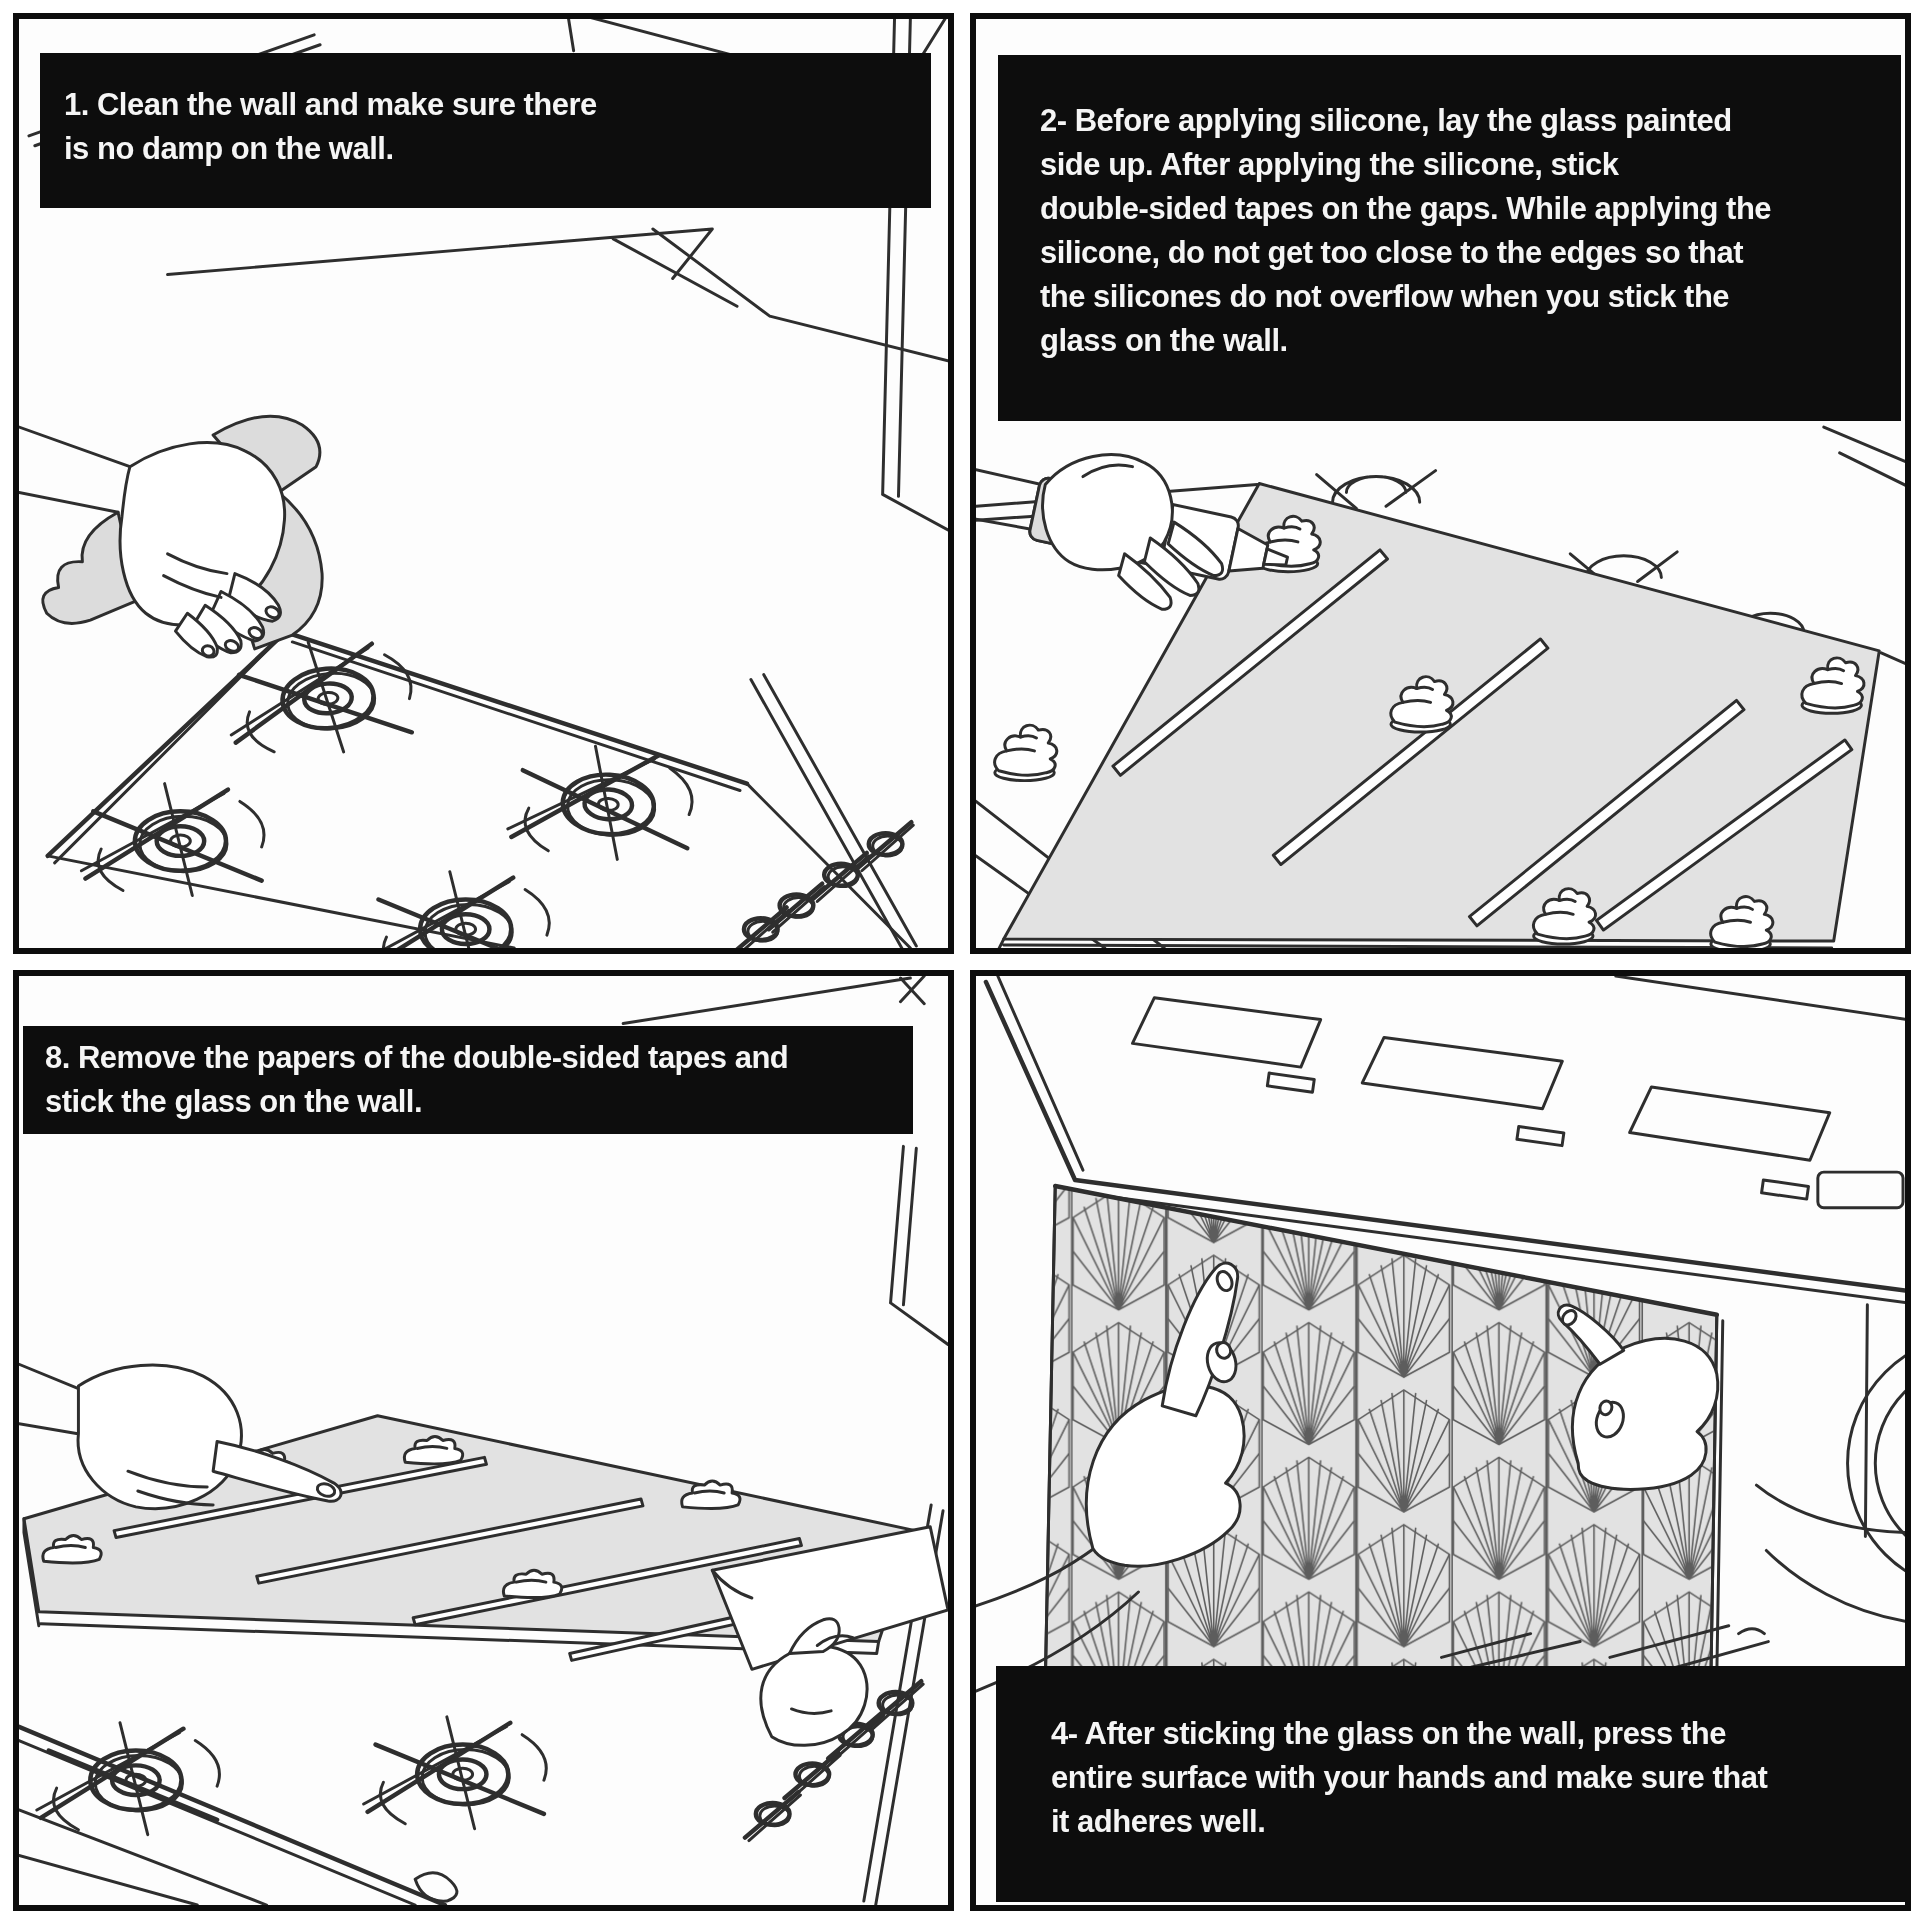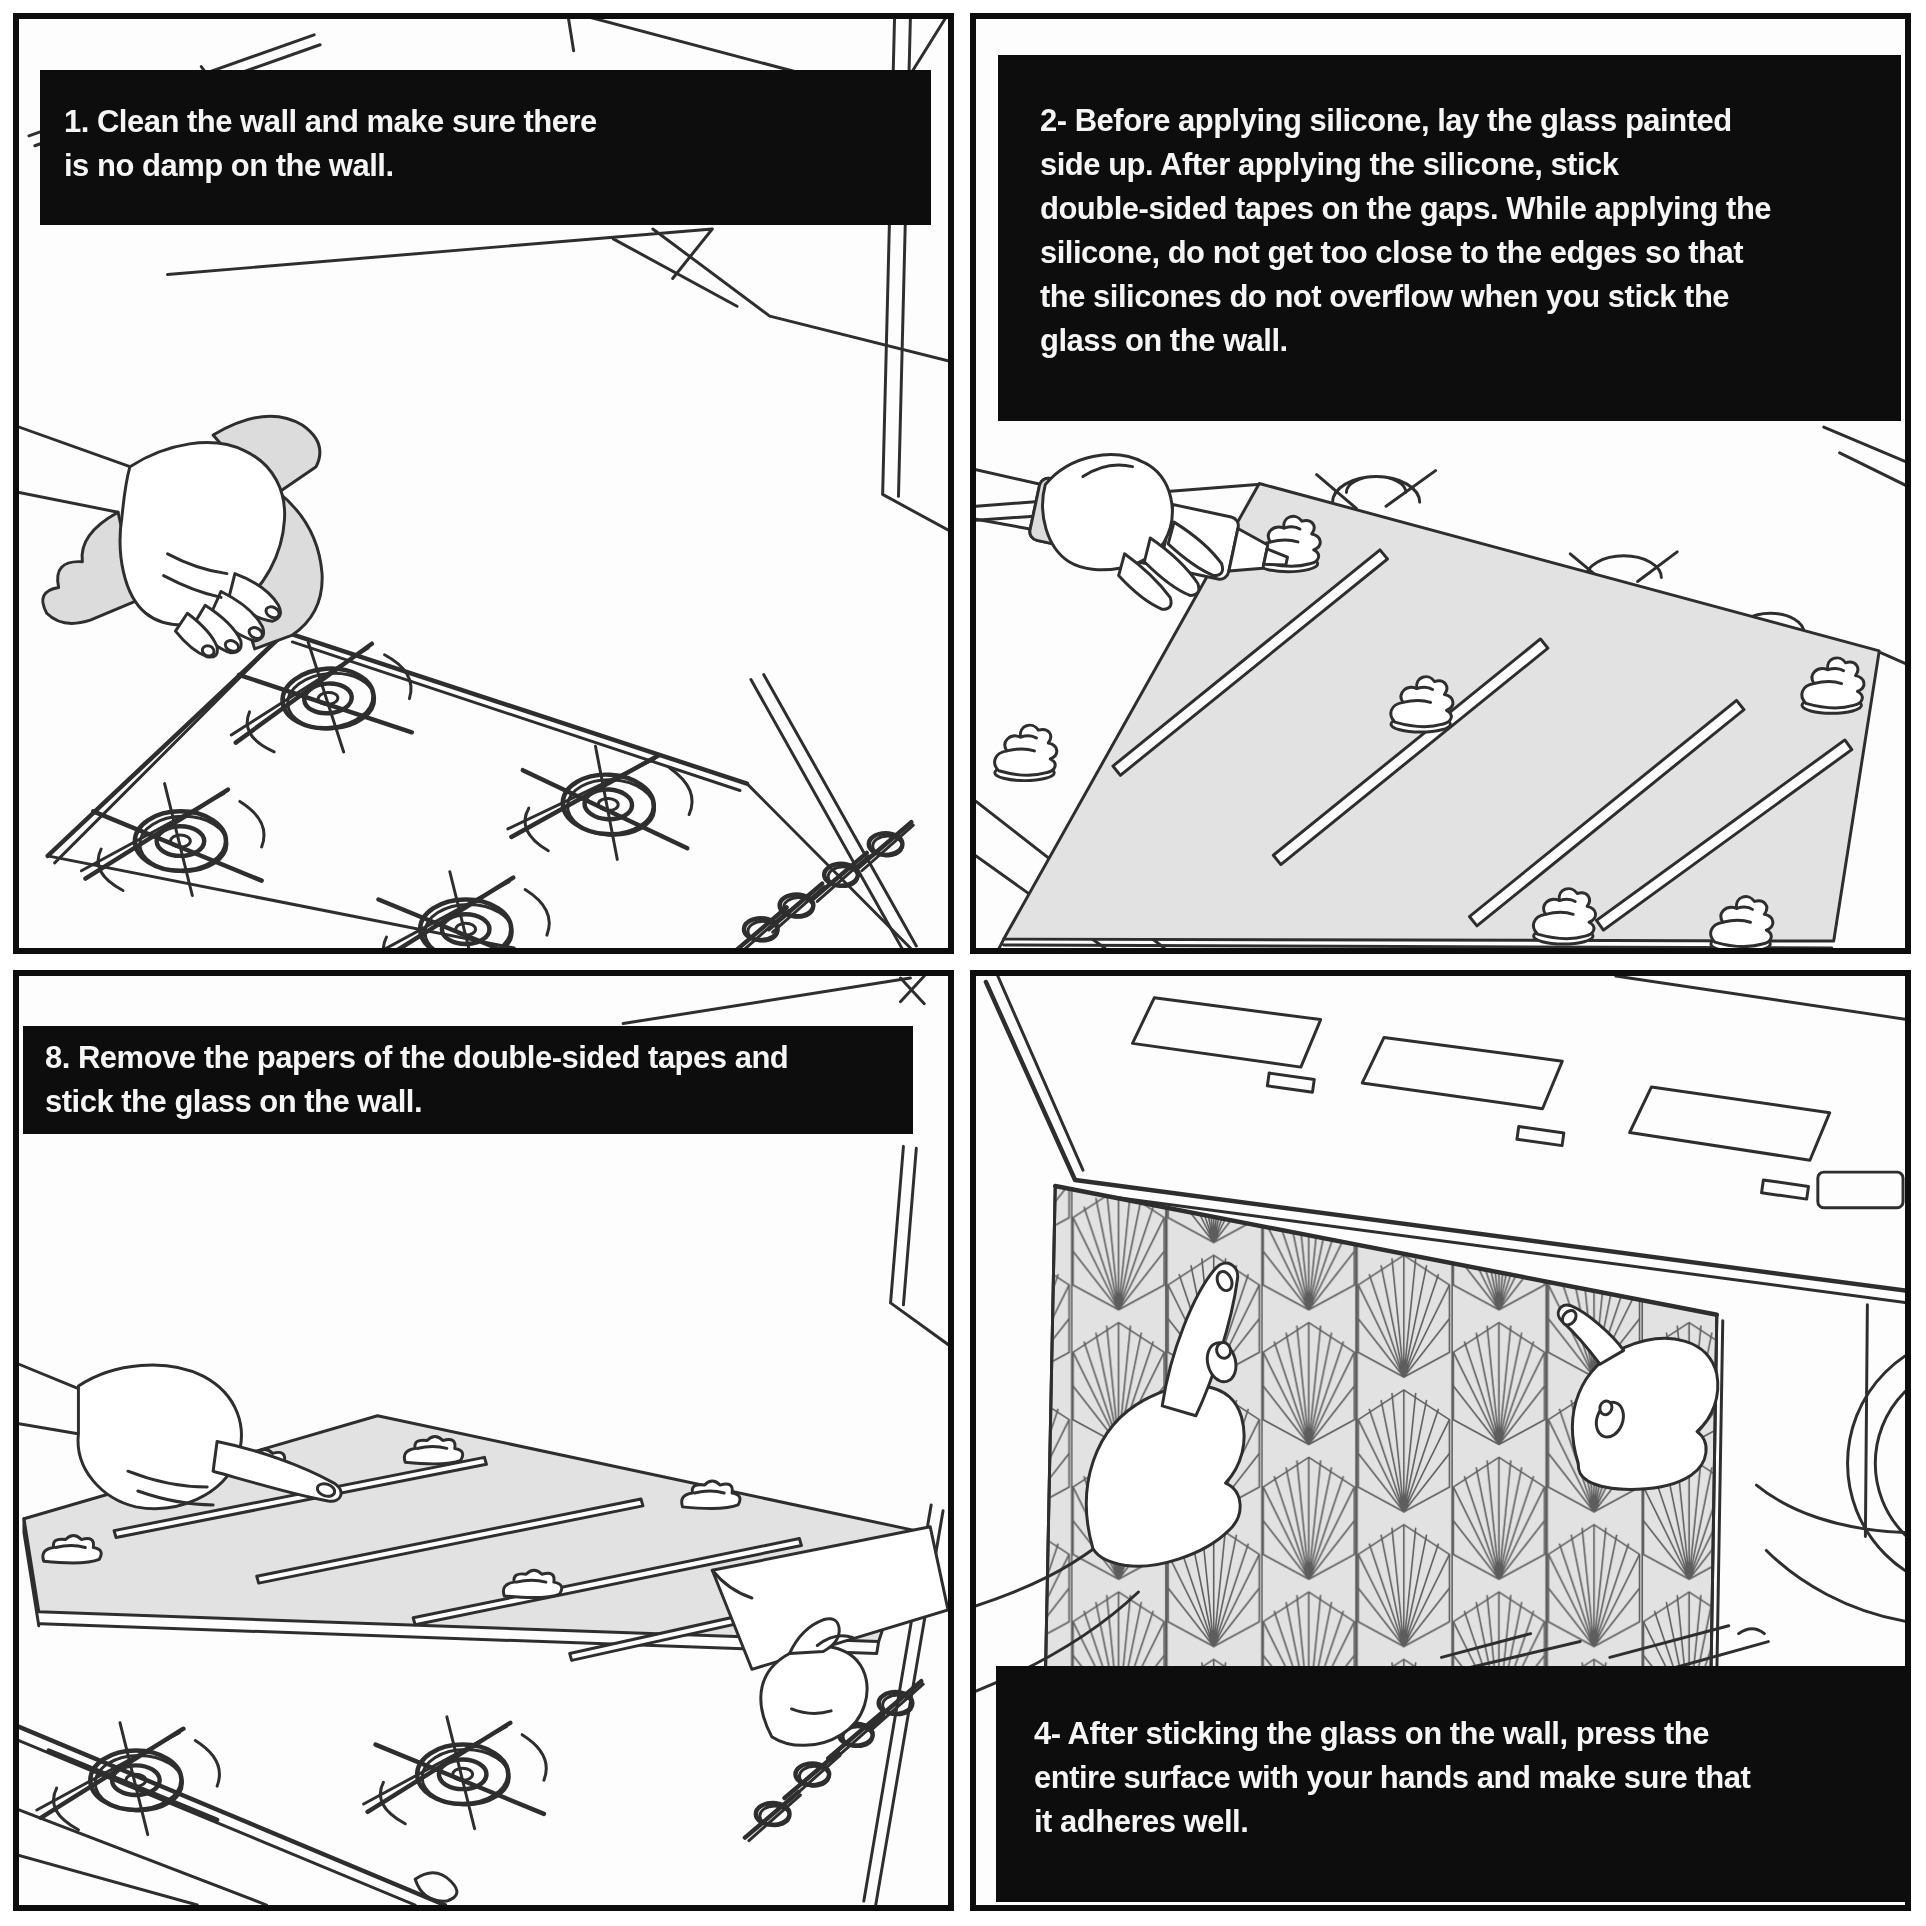--- a/index.html
+++ b/index.html
@@ -9,24 +9,24 @@
   .panel{position:absolute;width:941px;height:941px;border:6px solid var(--panel_border,#0d0d0d);
          background:var(--panel_bg,#fdfdfd);box-sizing:border-box;overflow:hidden;}
   #panel1{left:13px;top:13px;}
   #panel2{left:970px;top:13px;}
   #panel3{left:13px;top:970px;}
   #panel4{left:970px;top:970px;}
   .art{position:absolute;left:0;top:0;}
   .cap{position:absolute;background:var(--caption_bg,#0d0d0d);color:var(--caption_text,#f5f5f5);
        font-weight:bold;font-size:31px;line-height:44px;letter-spacing:-0.5px;
        white-space:pre;box-sizing:border-box;z-index:5;}
-  .cap1{left:21px;top:51px;width:891px;height:155px;padding:30px 16px 0 24px;}
+  .cap1{left:21px;top:34px;width:891px;height:155px;padding:30px 16px 0 24px;}
   .cap2{left:22px;top:36px;width:903px;height:366px;padding:44px 14px 0 42px;}
   .cap3{left:4px;top:50px;width:890px;height:108px;padding:10px 14px 0 22px;}
-  .cap4{left:20px;top:690px;width:909px;height:236px;padding:46px 18px 0 38px;}
+  .cap4{left:20px;top:690px;width:909px;height:236px;padding:46px 18px 0 55px;}
   
   .ln{stroke:var(--line,#2e2e2e);fill:none;stroke-width:3;stroke-linecap:round;stroke-linejoin:round;}
   .ln2{stroke:var(--line,#2e2e2e);fill:none;stroke-width:4.5;stroke-linecap:round;stroke-linejoin:round;}
   .lnt{stroke:var(--line_soft,#5d5d5d);fill:none;stroke-width:1.6;}
   .wht{fill:var(--paper,#ffffff);stroke:var(--line,#2e2e2e);stroke-width:3;stroke-linejoin:round;}
   .gry{fill:var(--cloth,#dcdcdc);stroke:var(--line,#2e2e2e);stroke-width:3;stroke-linejoin:round;}
   .gls{fill:var(--glass,#e2e2e2);stroke:var(--line,#2e2e2e);stroke-width:3;stroke-linejoin:round;}
 </style>
 </head>
 <body>

